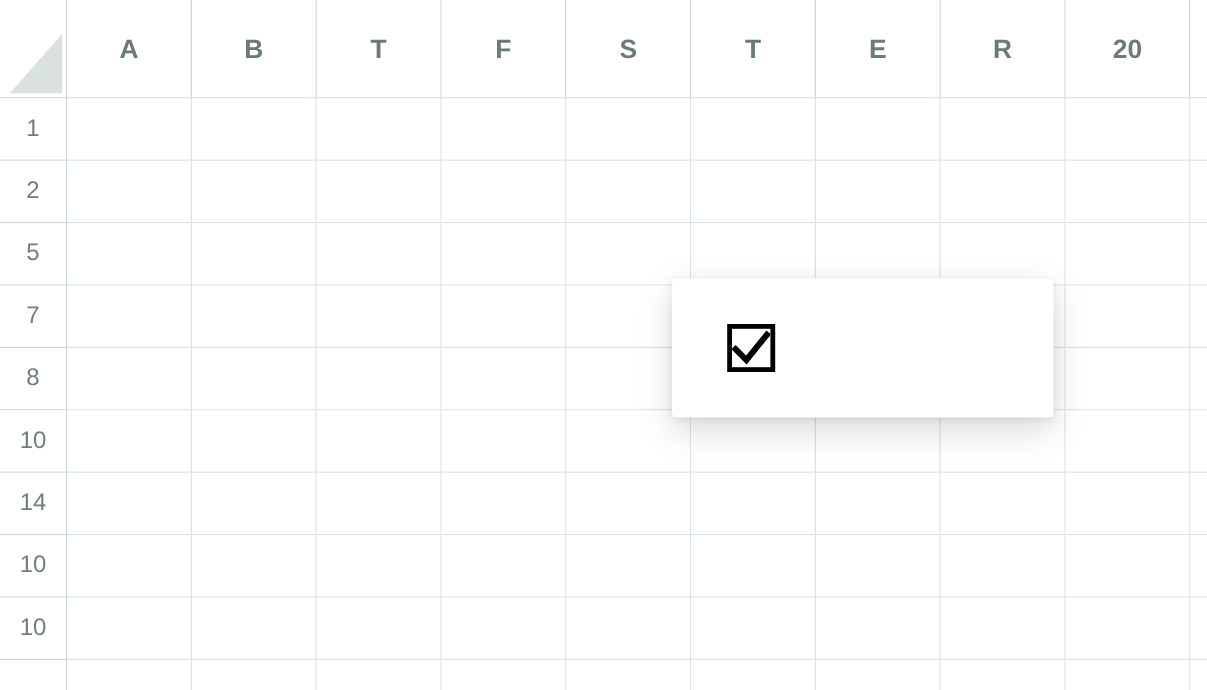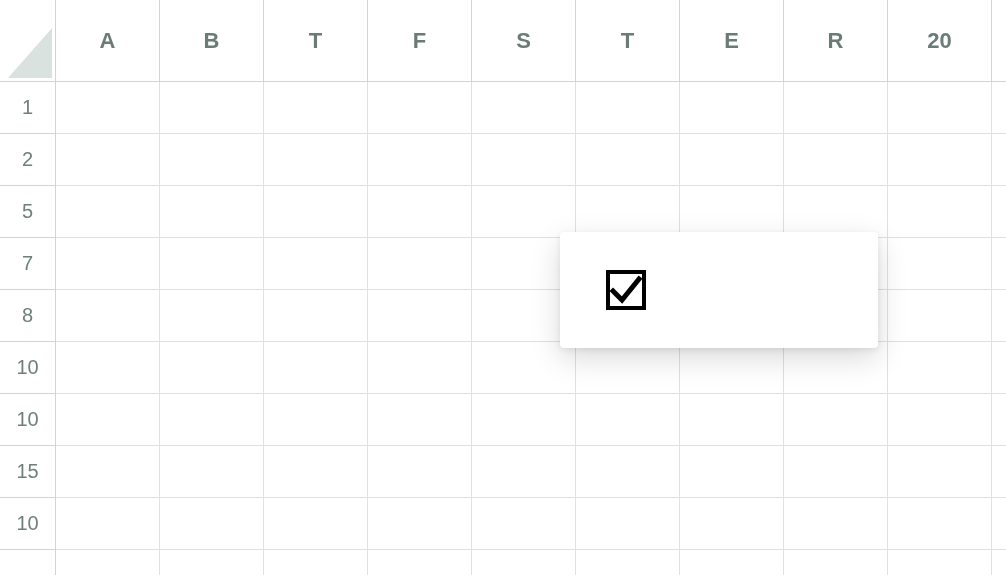--- a/index.html
+++ b/index.html
@@ -151,22 +151,22 @@
     <div class="col-header"></div>
   </div>
 
   <div class="row-headers">
     <div class="row-header">1</div>
     <div class="row-header">2</div>
     <div class="row-header">5</div>
     <div class="row-header">7</div>
     <div class="row-header">8</div>
     <div class="row-header">10</div>
+    <div class="row-header">14</div>
     <div class="row-header">10</div>
-    <div class="row-header">15</div>
     <div class="row-header">10</div>
   </div>
 
   <div class="cells">
     <div class="cell-row">
         <div class="cell"></div>
         <div class="cell"></div>
         <div class="cell"></div>
         <div class="cell"></div>
         <div class="cell"></div>

